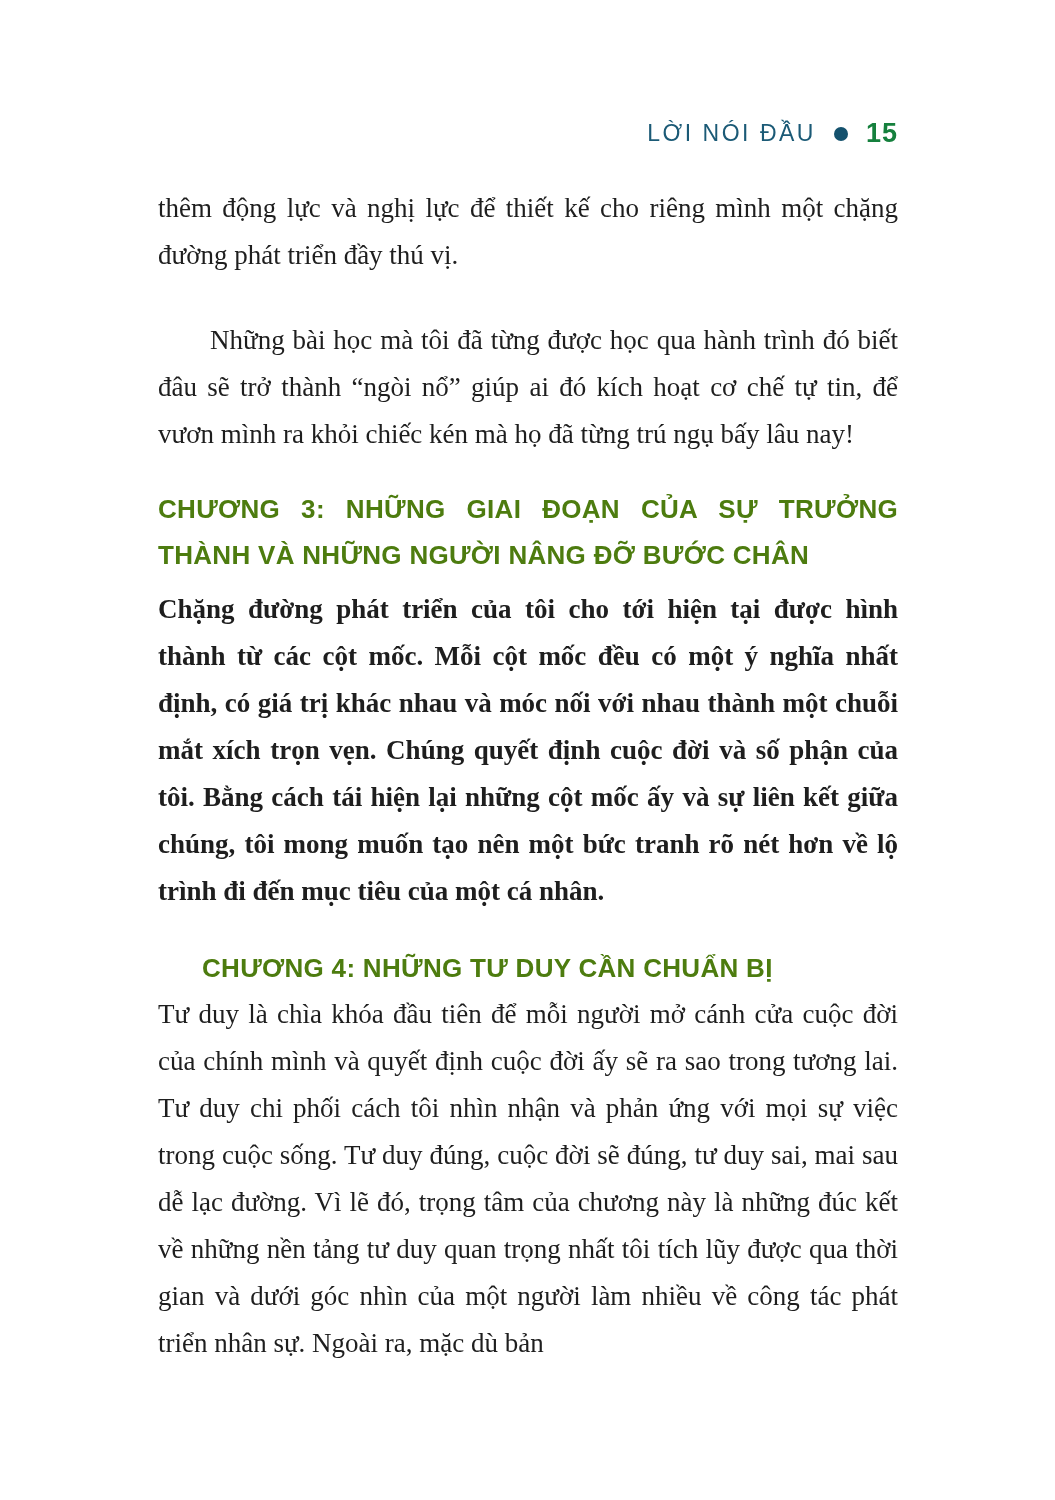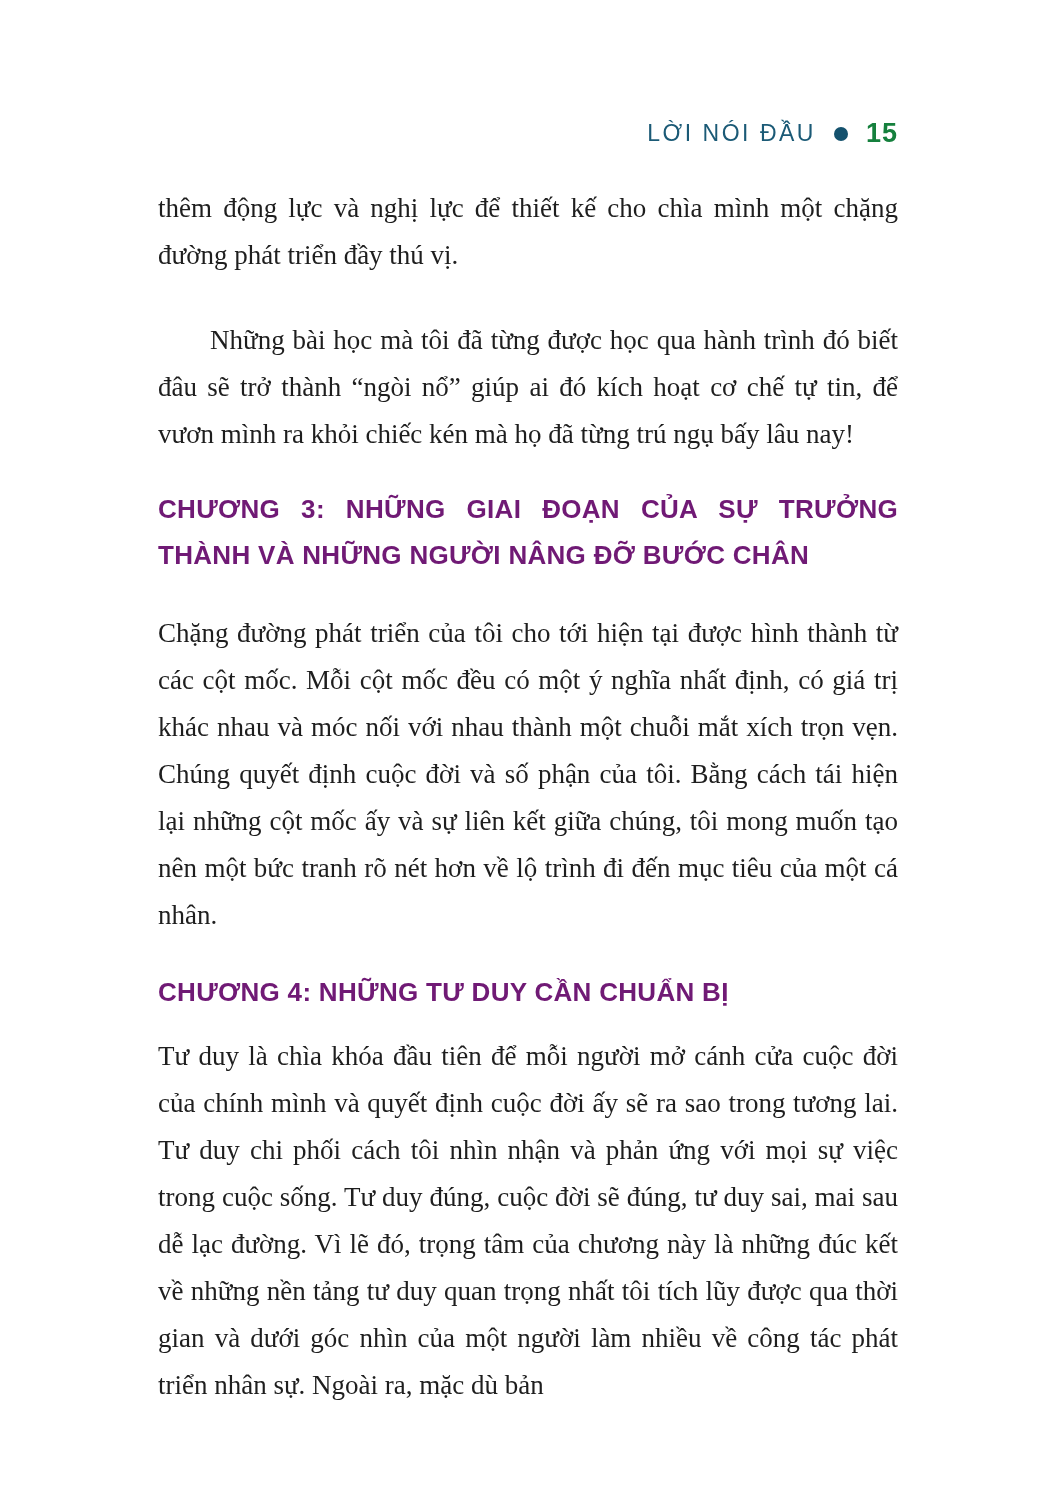--- a/index.html
+++ b/index.html
@@ -56,49 +56,49 @@
     line-height: 47px;
     color: #1e1e1e;
     text-align: justify;
     margin: 0;
   }
   .para.indented {
     text-indent: 52px;
   }
   .p1 { margin-top: 36px; }
   .p2 { margin-top: 38px; }
-  .p3 { margin-top: 32px; }
-  .p4 { margin-top: 18px; }
+  .p3 { margin-top: 8px; font-weight: bold; }
+  .p4 { }
   
   .chapter-heading {
     font-family: "Liberation Sans", sans-serif;
     font-weight: 700;
     font-size: 26px;
     line-height: 46px;
     letter-spacing: 0.3px;
-    color: #701a75;
+    color: #4d7c0f;
     text-align: justify;
     margin: 0;
   }
   .h3 { margin-top: 28px; }
-  .h4 { margin-top: 30px; }
+  .h4 { margin-top: 30px; margin-left: 44px; }
 </style>
 </head>
 <body>
 
 <div class="page">
   <div class="content-column">
 
     <div class="running-header">
       <span class="section-title">LỜI NÓI ĐẦU</span>
       <span class="dot"></span>
       <span class="page-number">15</span>
     </div>
 
-    <p class="para p1">thêm động lực và nghị lực để thiết kế cho chìa mình một chặng đường phát triển đầy thú vị.</p>
+    <p class="para p1">thêm động lực và nghị lực để thiết kế cho riêng mình một chặng đường phát triển đầy thú vị.</p>
 
     <p class="para indented p2">Những bài học mà tôi đã từng được học qua hành trình đó biết đâu sẽ trở thành “ngòi nổ” giúp ai đó kích hoạt cơ chế tự tin, để vươn mình ra khỏi chiếc kén mà họ đã từng trú ngụ bấy lâu nay!</p>
 
     <h2 class="chapter-heading h3">CHƯƠNG 3: NHỮNG GIAI ĐOẠN CỦA SỰ TRƯỞNG THÀNH VÀ NHỮNG NGƯỜI NÂNG ĐỠ BƯỚC CHÂN</h2>
 
     <p class="para p3">Chặng đường phát triển của tôi cho tới hiện tại được hình thành từ các cột mốc. Mỗi cột mốc đều có một ý nghĩa nhất định, có giá trị khác nhau và móc nối với nhau thành một chuỗi mắt xích trọn vẹn. Chúng quyết định cuộc đời và số phận của tôi. Bằng cách tái hiện lại những cột mốc ấy và sự liên kết giữa chúng, tôi mong muốn tạo nên một bức tranh rõ nét hơn về lộ trình đi đến mục tiêu của một cá nhân.</p>
 
     <h2 class="chapter-heading h4">CHƯƠNG 4: NHỮNG TƯ DUY CẦN CHUẨN BỊ</h2>
 
     <p class="para p4">Tư duy là chìa khóa đầu tiên để mỗi người mở cánh cửa cuộc đời của chính mình và quyết định cuộc đời ấy sẽ ra sao trong tương lai. Tư duy chi phối cách tôi nhìn nhận và phản ứng với mọi sự việc trong cuộc sống. Tư duy đúng, cuộc đời sẽ đúng, tư duy sai, mai sau dễ lạc đường. Vì lẽ đó, trọng tâm của chương này là những đúc kết về những nền tảng tư duy quan trọng nhất tôi tích lũy được qua thời gian và dưới góc nhìn của một người làm nhiều về công tác phát triển nhân sự. Ngoài ra, mặc dù bản</p>

